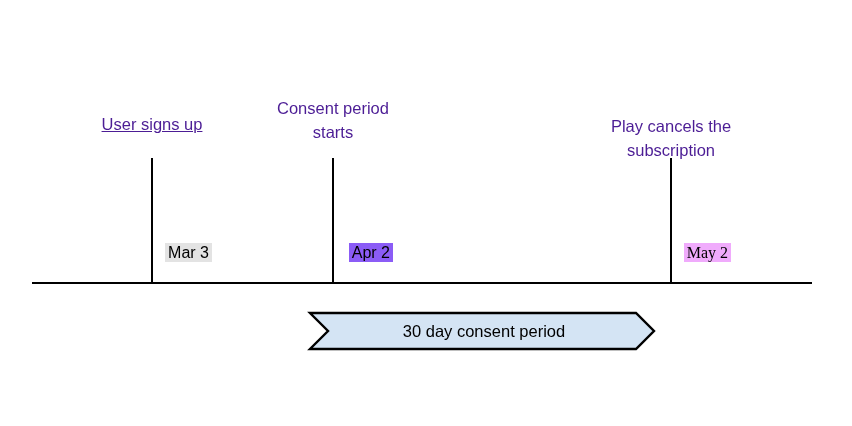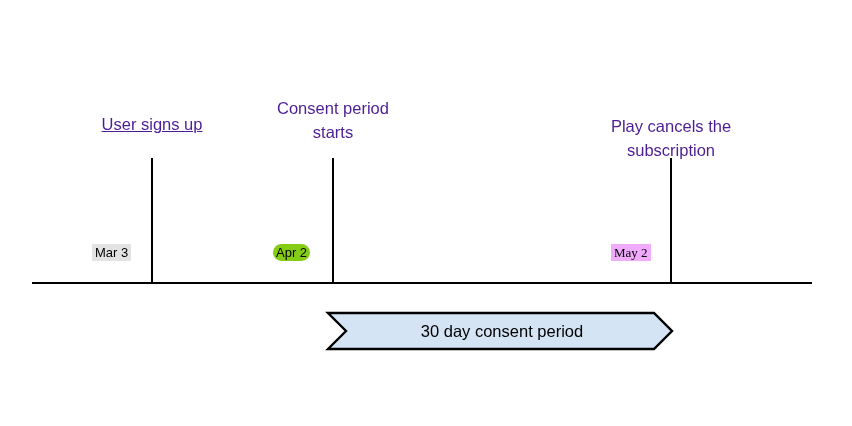--- a/index.html
+++ b/index.html
@@ -57,34 +57,34 @@
     font-size: 16.5px;
     line-height: 24px;
     color: #4c1d95;
     white-space: pre-line;
   }
   .date-chip {
     position: absolute;
     top: 241px;
     left: -60px;
     width: 120px;
-    text-align: left;
-    font-size: 13px;
+    text-align: right;
+    font-size: 16px;
     line-height: 23px;
     color: #000000;
   }
   .date-chip span {
     background: #e3e3e3;
     padding: 1px 3px;
   }
 
   
   .ribbon-wrap {
     position: absolute;
-    left: 326px;
+    left: 308px;
     top: 310px;
     width: 348px;
     height: 42px;
   }
   .ribbon-wrap svg {
     display: block;
     width: 348px;
     height: 42px;
     overflow: visible;
   }
@@ -116,21 +116,21 @@
     <div class="date-chip">
       <span style="background: rgb(227, 227, 227);">Mar 3</span>
     </div>
   </div>
 
   <div class="event" id="event-1" style="left: 333px;">
     <div class="tick"></div>
     <div class="event-label" style="top: 96px;">Consent period
 starts</div>
     <div class="date-chip">
-      <span style="background: #84cc16; border-radius: 9px;">Apr 2</span>
+      <span style="background: #8b5cf6;">Apr 2</span>
     </div>
   </div>
 
   <div class="event" id="event-2" style="left: 671px;">
     <div class="tick thick"></div>
     <div class="event-label" style="top: 96px; margin-top: 18px;">Play cancels the
 subscription</div>
     <div class="date-chip">
       <span style="background: #f0abfc; font-family: Liberation Serif, serif;">May 2</span>
     </div>

